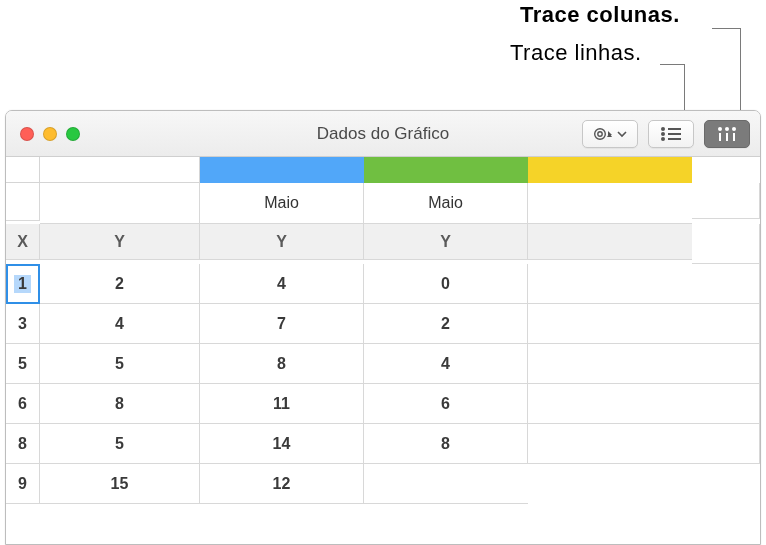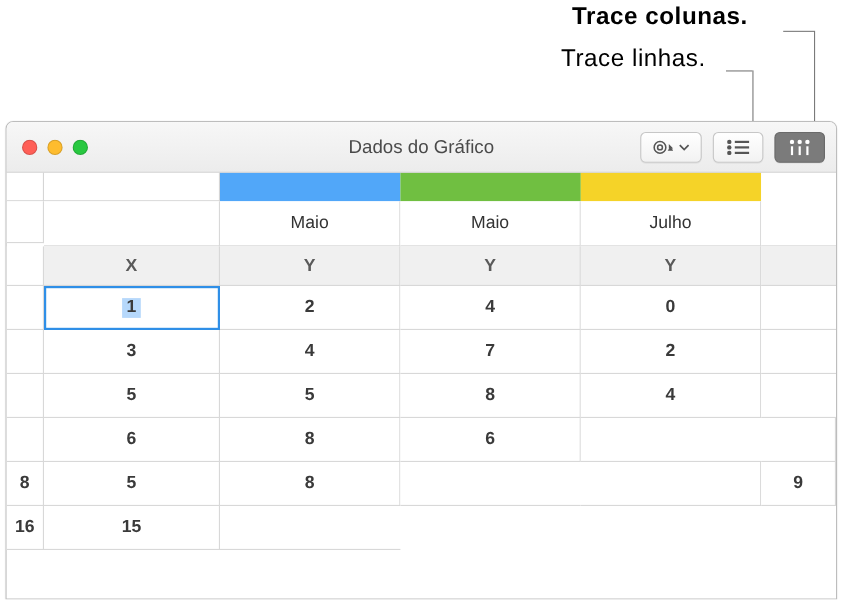--- a/index.html
+++ b/index.html
@@ -220,21 +220,20 @@
       </div>
     </div>
   </div>
 
   <div class="grid" id="grid">
       <div class="colorrow" style="display: contents;"><div class="spacer"></div><div class="spacer"></div><div class="" style="background: rgb(81, 167, 249);"></div><div class="" style="background: rgb(112, 191, 65);"></div><div class="" style="background: rgb(245, 211, 40);"></div><div class="c-empty last"></div></div>
       <div class="leftgutter" style="height:38px"></div>
       <div class="hdrcell"></div>
       <div class="hdrcell">Maio</div>
       <div class="hdrcell">Maio</div>
-      <div class="hdrcell">Julho</div>
       <div class="hdrcell last"></div>
       <div class="leftgutter" style="height:36px"></div>
       <div class="axiscell">X</div>
       <div class="axiscell">Y</div>
       <div class="axiscell">Y</div>
       <div class="axiscell">Y</div>
       <div class="axiscell last"></div>
       <div class="leftgutter" style="height:40px"></div>
       <div class="cell sel">
         <span>1</span>
@@ -257,30 +256,32 @@
       </div>
       <div class="cell">5</div>
       <div class="cell">8</div>
       <div class="cell">4</div>
       <div class="cell last"></div>
       <div class="leftgutter" style="height:40px"></div>
       <div class="cell">
         <span>6</span>
       </div>
       <div class="cell">8</div>
+      <div class="cell">11</div>
       <div class="cell">6</div>
       <div class="cell last"></div>
       <div class="leftgutter" style="height:40px"></div>
       <div class="cell">
         <span>8</span>
       </div>
       <div class="cell">5</div>
+      <div class="cell">14</div>
       <div class="cell">8</div>
       <div class="cell last"></div>
       <div class="leftgutter" style="height:40px"></div>
       <div class="cell">
         <span>9</span>
       </div>
-      <div class="cell">16</div>
       <div class="cell">15</div>
+      <div class="cell">12</div>
       <div class="cell last"></div>
     </div>
 </div>
 
 </body></html>

